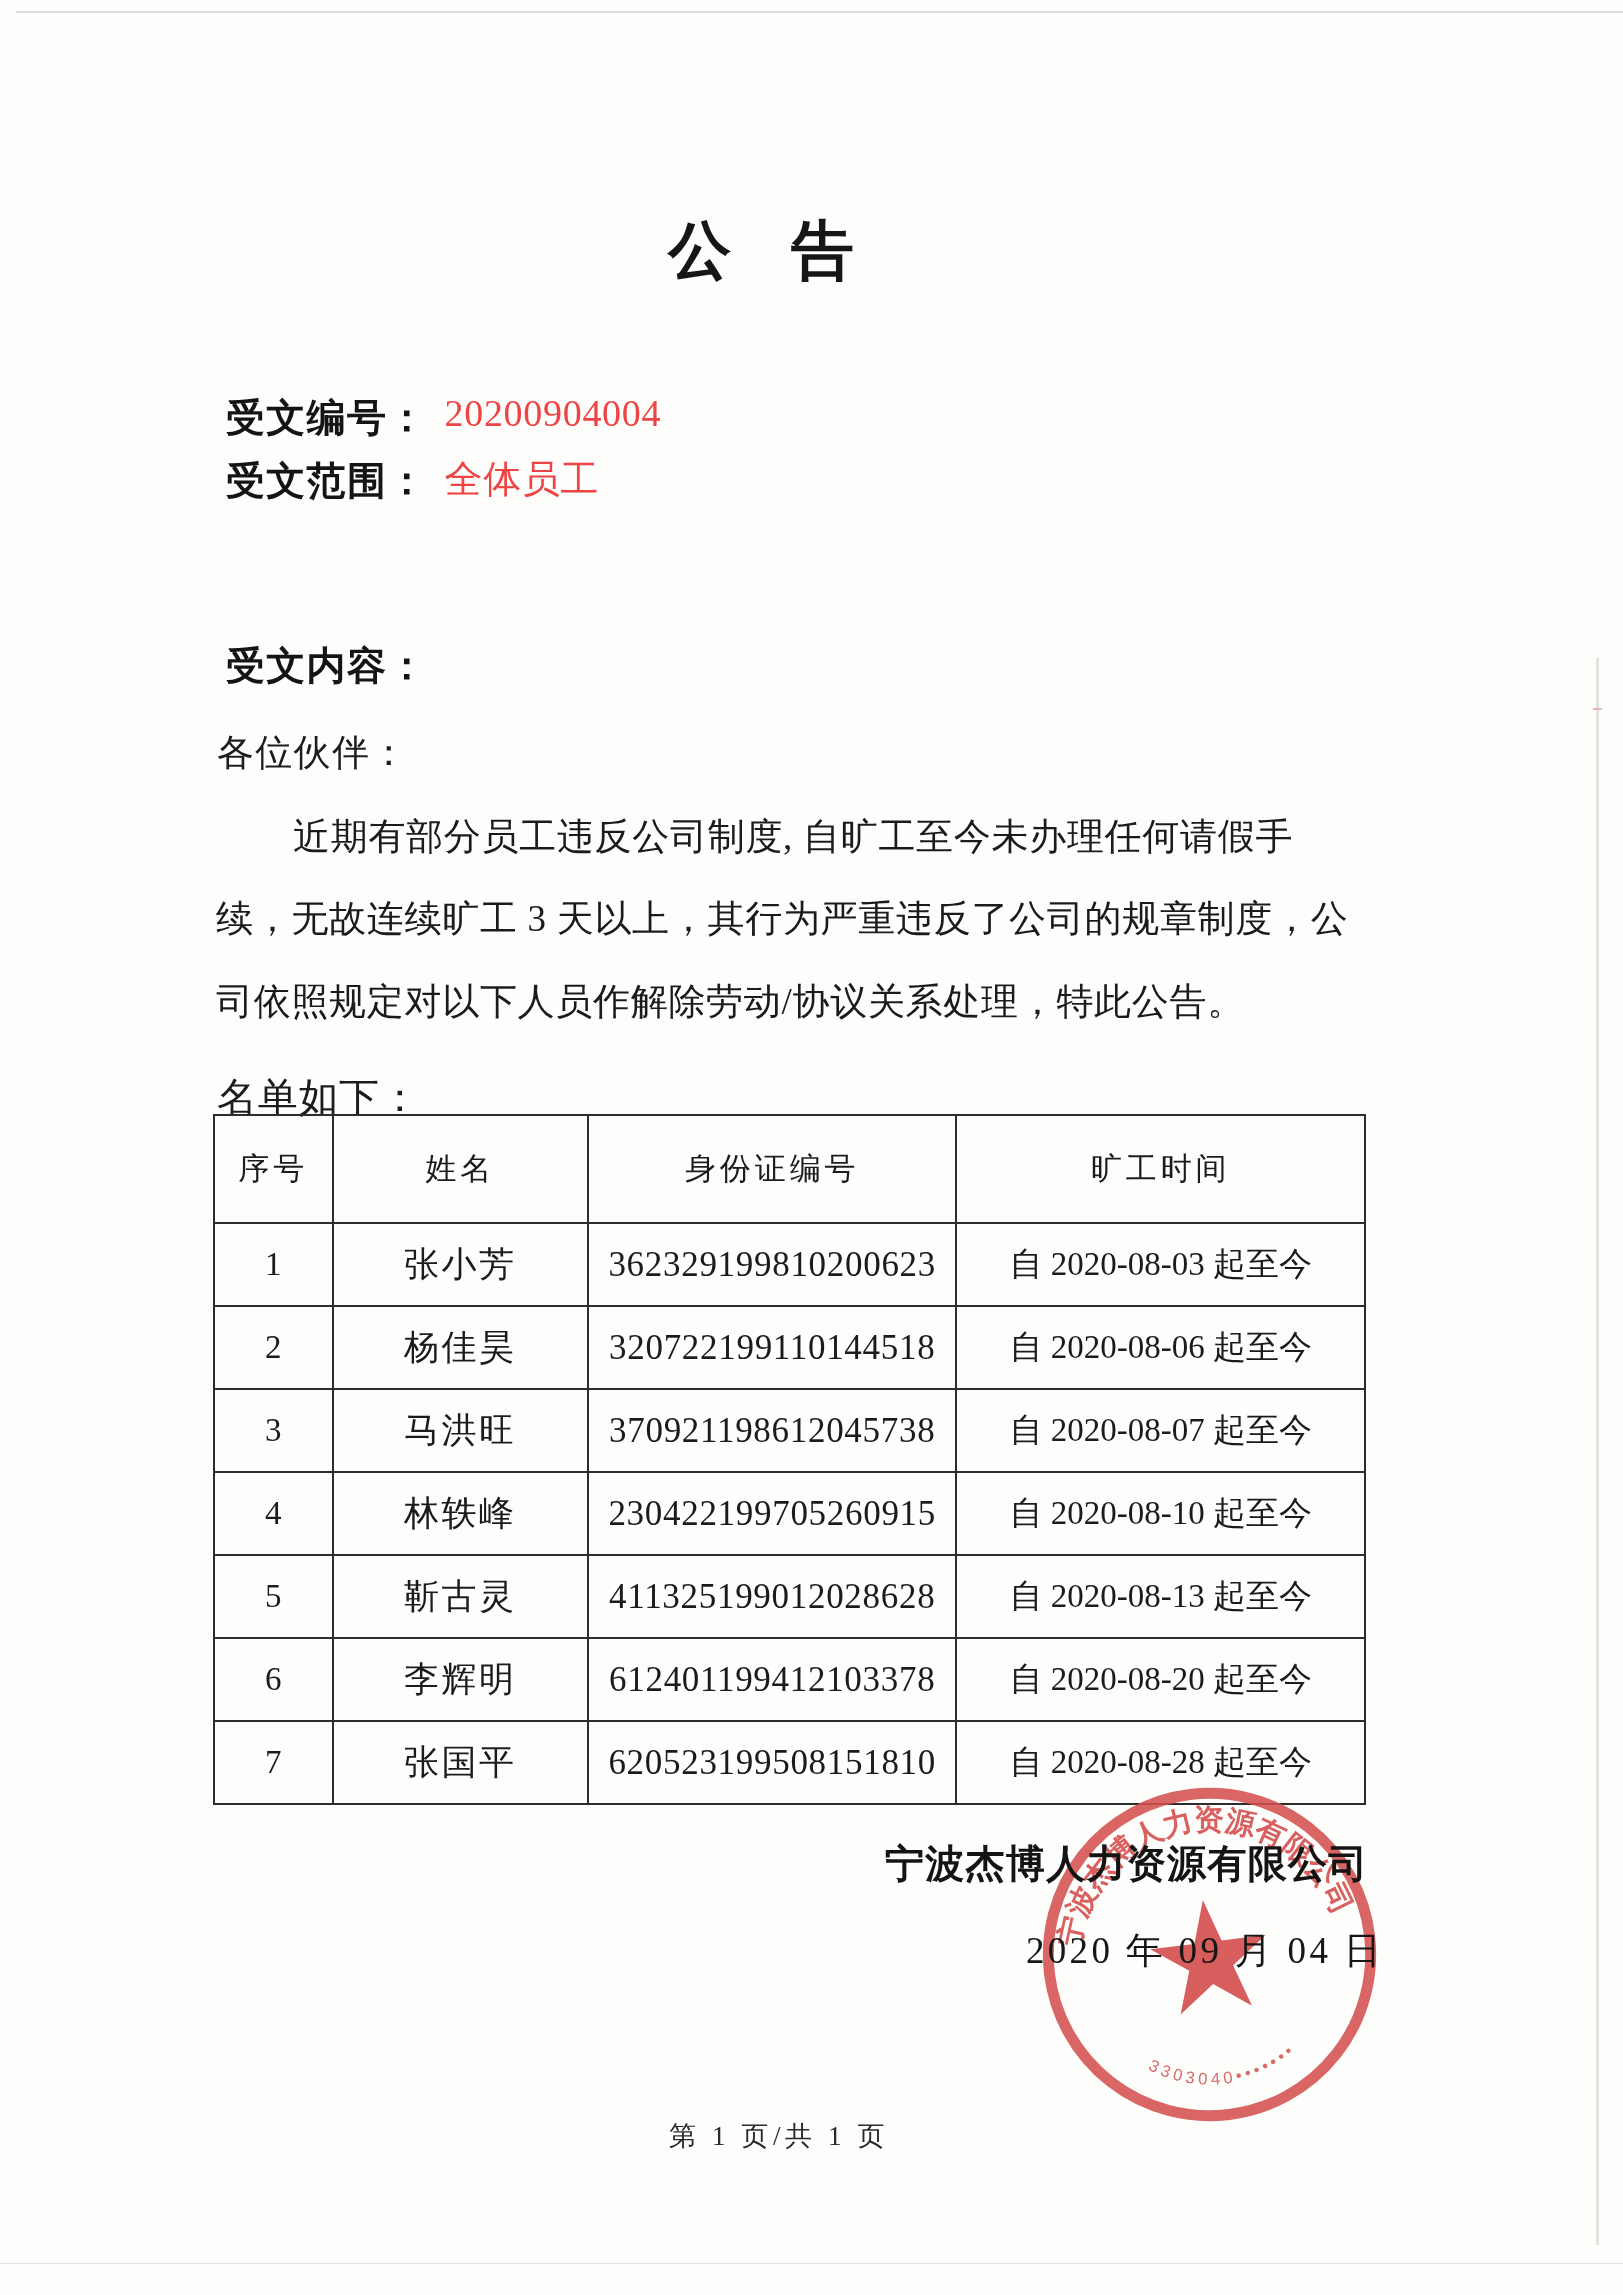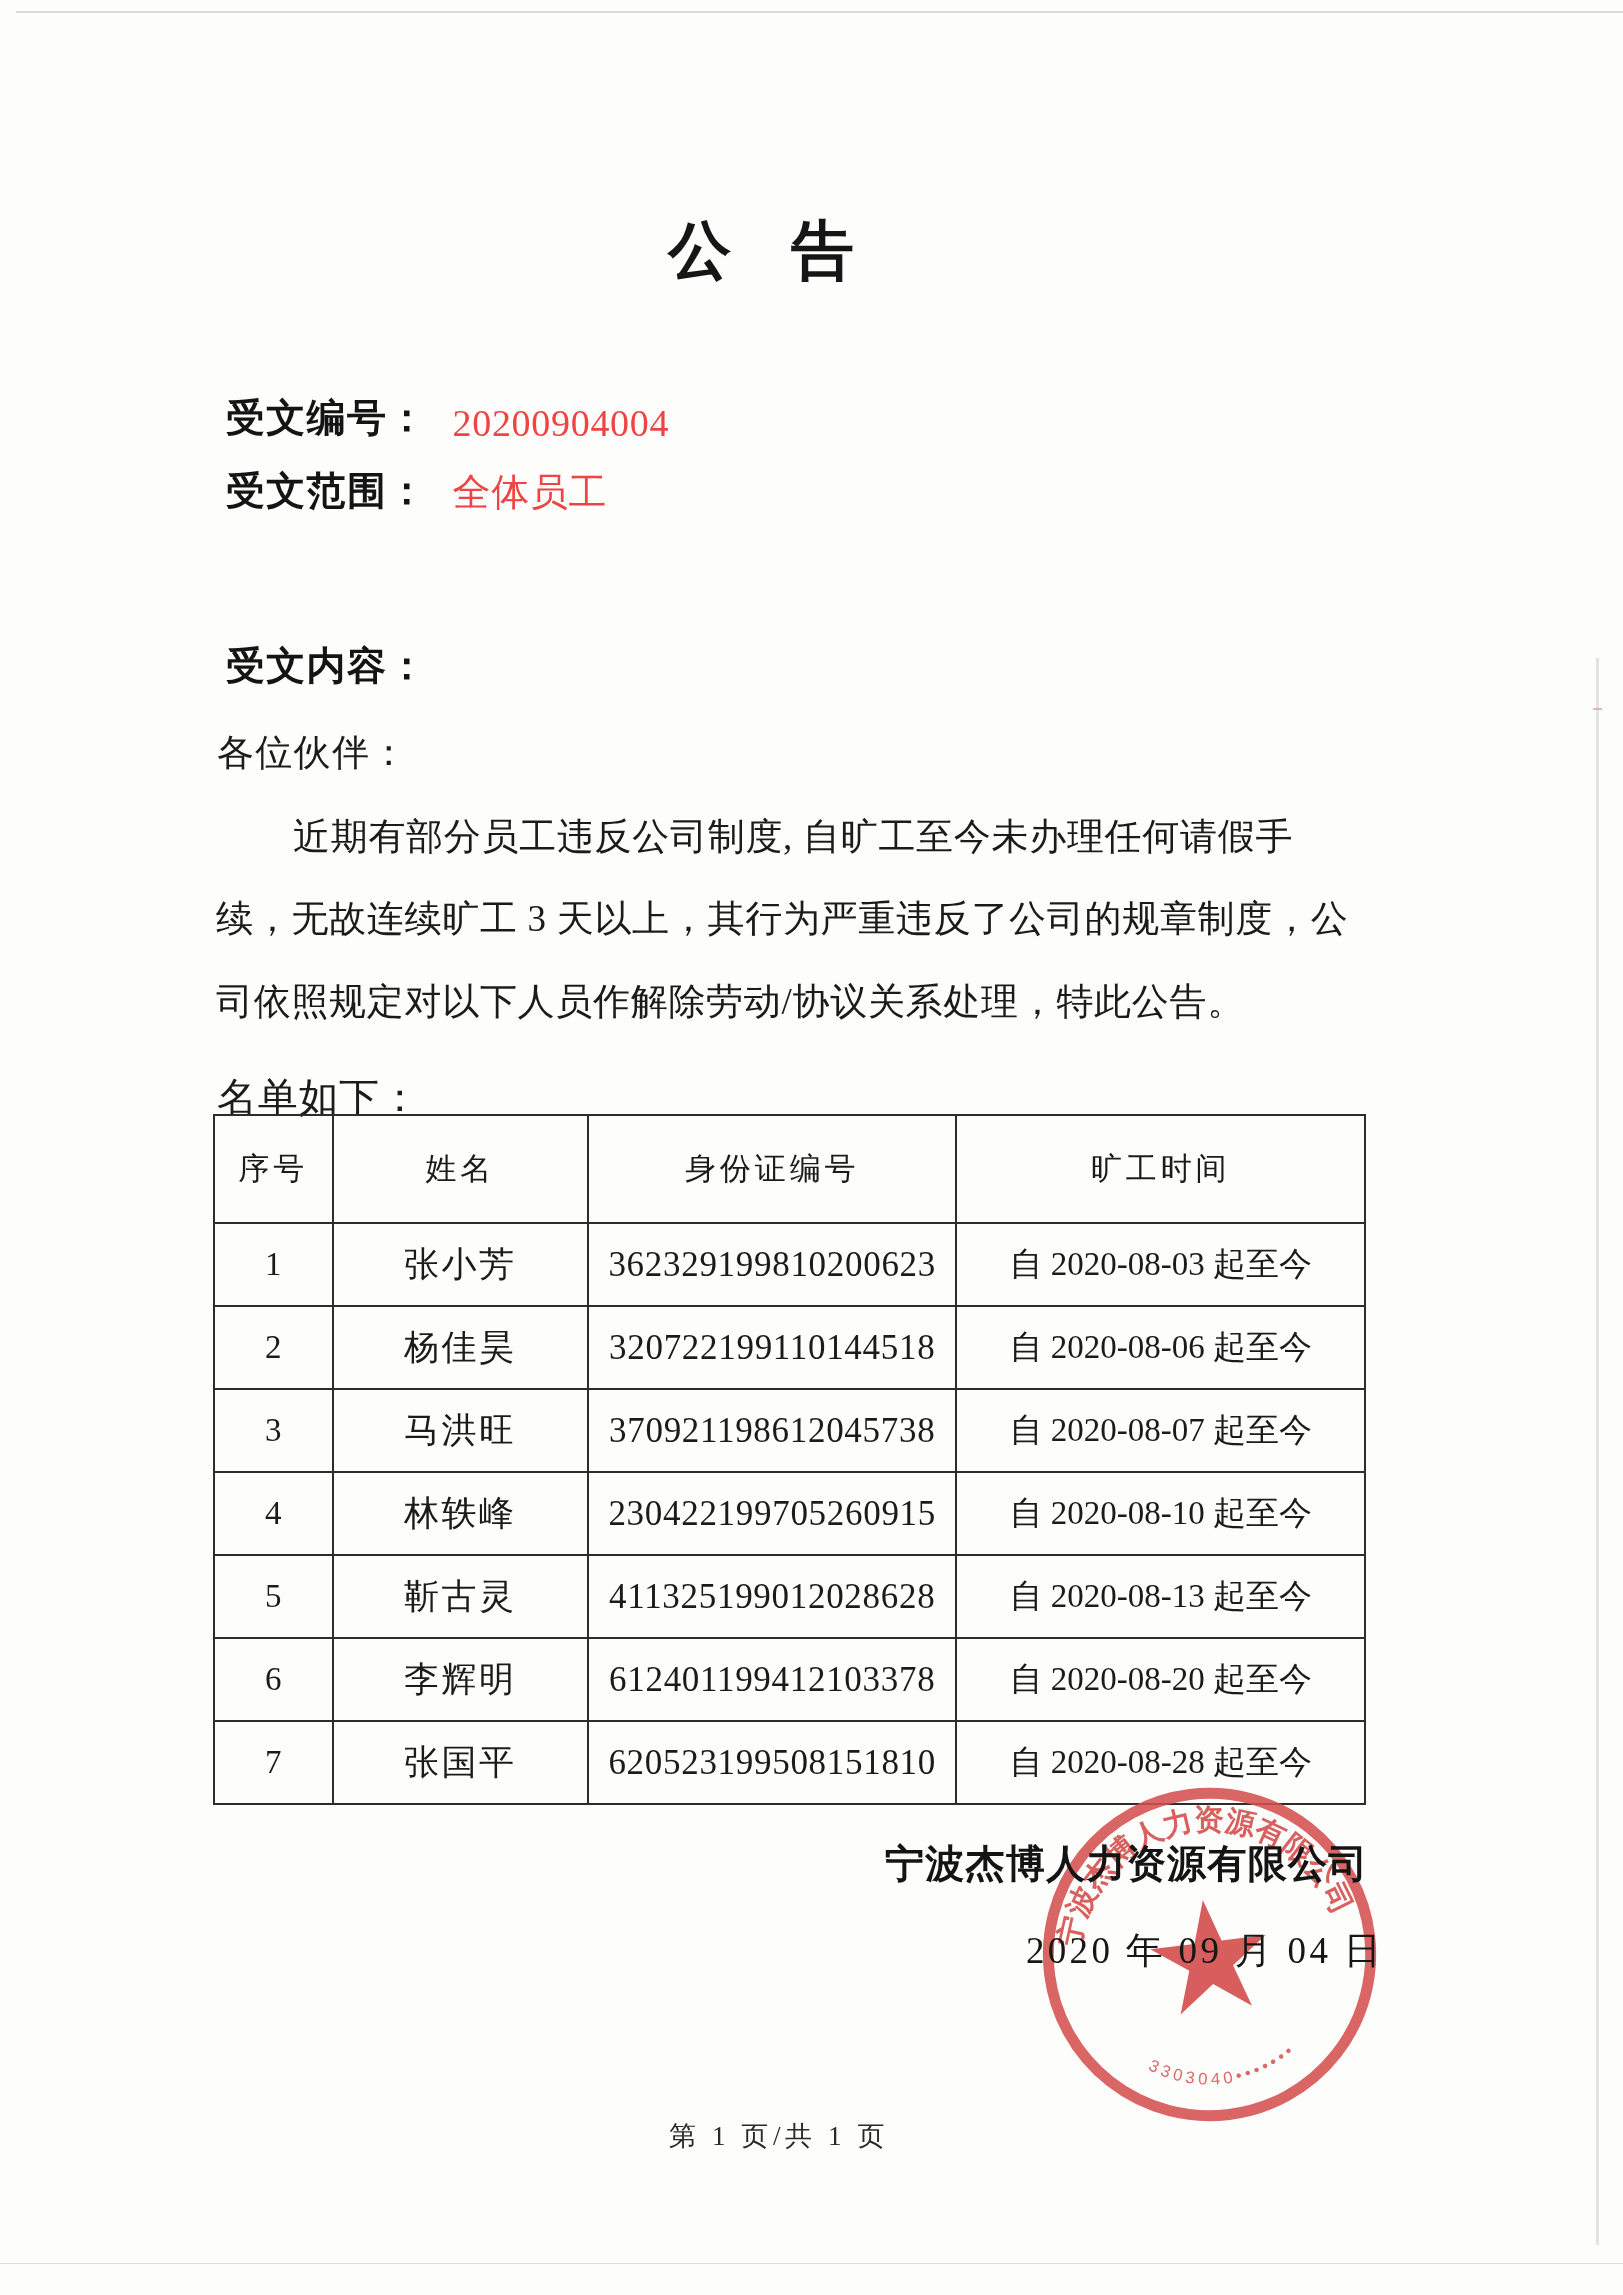--- a/index.html
+++ b/index.html
@@ -17,24 +17,24 @@
   .scan-bottom-line{position:absolute;top:2263px;left:0;right:0;height:1.3px;background:#ccd1cc;opacity:.6;}
   .scan-right-strip{position:absolute;left:1596px;top:658px;width:3.3px;height:1587px;background:#d9dfd9;opacity:.85;}
   .scan-pink-speck{position:absolute;left:1593px;top:708px;width:9.2px;height:2px;background:#e79fb6;opacity:.8;}
   
   .doc-title{
     position:absolute;top:208px;left:0;right:79px;
     text-align:center;font-size:63px;font-weight:bold;
     letter-spacing:22px;color:#161616;
   }
   
-  .field-row{position:absolute;left:226px;display:flex;align-items:flex-end;height:54px;gap:8px;}
+  .field-row{position:absolute;left:226px;display:flex;align-items:flex-start;height:54px;}
   .field-row .lbl{font-size:39px;font-weight:bold;color:#141414;letter-spacing:1.3px;}
   .field-row .val{font-size:38px;margin-left:17px;color:#ef4444;letter-spacing:0.7px;}
-  .f0{top:391px;} .f1{top:464px;} .f2{top:556px;} .f3{top:639px;}
+  .f0{top:391px;} .f1{top:454px;} .f2{top:556px;} .f3{top:639px;}
   
   .salutation{position:absolute;left:217px;top:728px;font-size:37px;letter-spacing:1.3px;}
   .para-line{position:absolute;font-size:37px;letter-spacing:0.7px;color:#1b1b1b;white-space:nowrap;}
   .p0{left:293px;top:812px;}
   .p1{left:216px;top:894px;}
   .p2{left:216px;top:977px;}
   .list-intro{position:absolute;left:217px;top:1070px;font-size:40px;letter-spacing:0.7px;}
   
   table.roster{
     position:absolute;left:213px;top:1114px;width:1153px;

